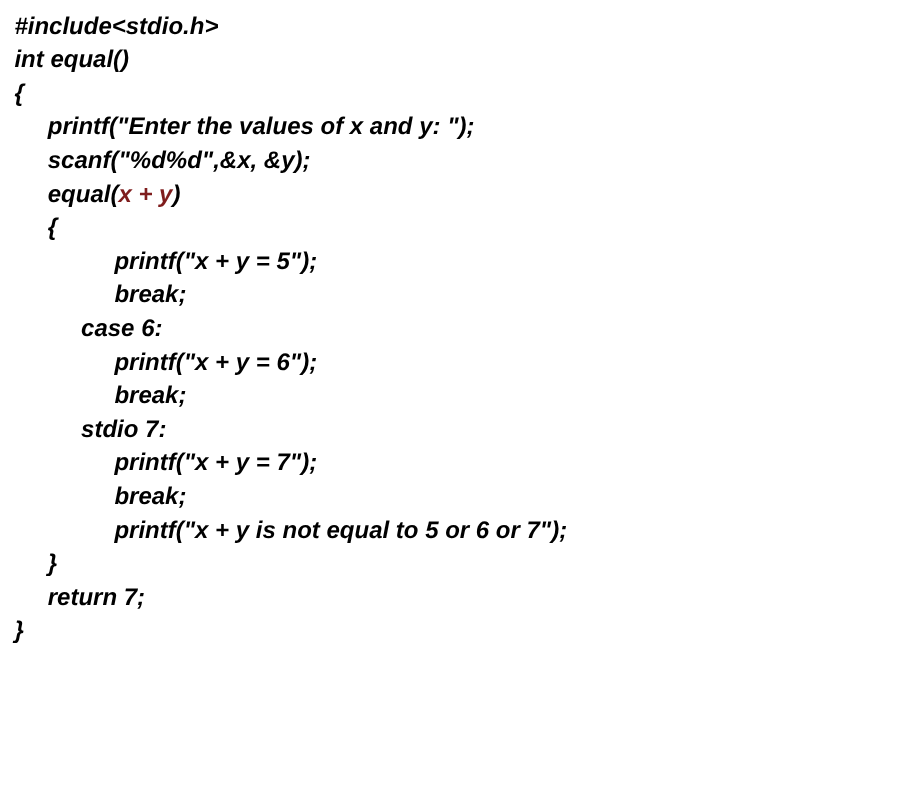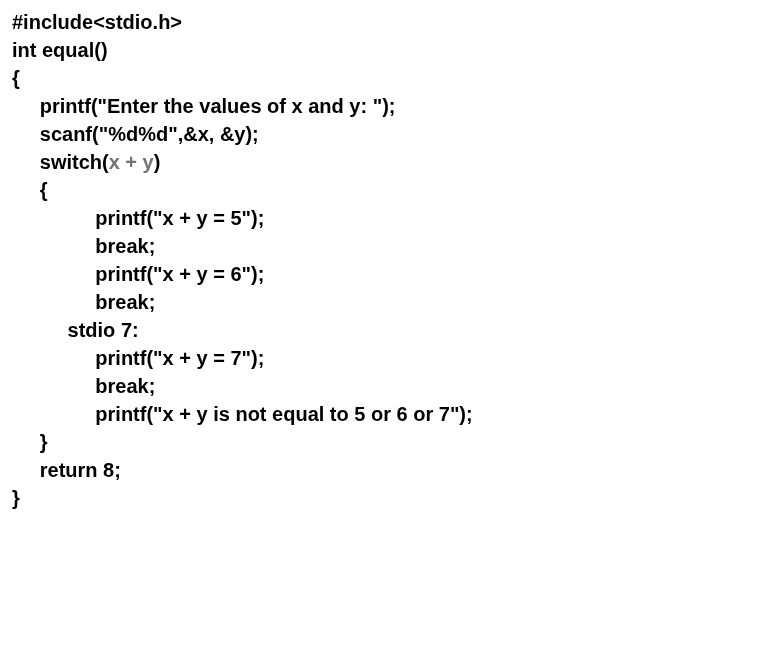--- a/index.html
+++ b/index.html
@@ -8,40 +8,42 @@
       font-family: Arial, Helvetica, sans-serif;
       font-weight: bold;
       font-size: 20px;
       line-height: 1.4;
       background: white;
       color: black;
       width: 738px;
     }
     .code-line {
       white-space: pre;
+      font-style: italic;
     }
     .highlight {
-      color: #737373;
+      color: #7f1d1d;
     }
   </style>
 </head>
 <body>
 
 <div>
   <div class="code-line">#include&lt;stdio.h&gt;</div>
   <div class="code-line">int equal()</div>
   <div class="code-line">{</div>
   <div class="code-line">     printf("Enter the values of x and y: ");</div>
   <div class="code-line">     scanf("%d%d",&amp;x, &amp;y);</div>
-  <div class="code-line"><span>     switch(</span><span class="highlight">x + y</span><span>)</span></div>
+  <div class="code-line"><span>     equal(</span><span class="highlight">x + y</span><span>)</span></div>
   <div class="code-line">     {</div>
   <div class="code-line">               printf("x + y = 5");</div>
   <div class="code-line">               break;</div>
+  <div class="code-line">          case 6:</div>
   <div class="code-line">               printf("x + y = 6");</div>
   <div class="code-line">               break;</div>
   <div class="code-line">          stdio 7:</div>
   <div class="code-line">               printf("x + y = 7");</div>
   <div class="code-line">               break;</div>
   <div class="code-line">               printf("x + y is not equal to 5 or 6 or 7");</div>
   <div class="code-line">     }</div>
-  <div class="code-line">     return 8;</div>
+  <div class="code-line">     return 7;</div>
   <div class="code-line">}</div>
 </div>
 
 </body></html>

